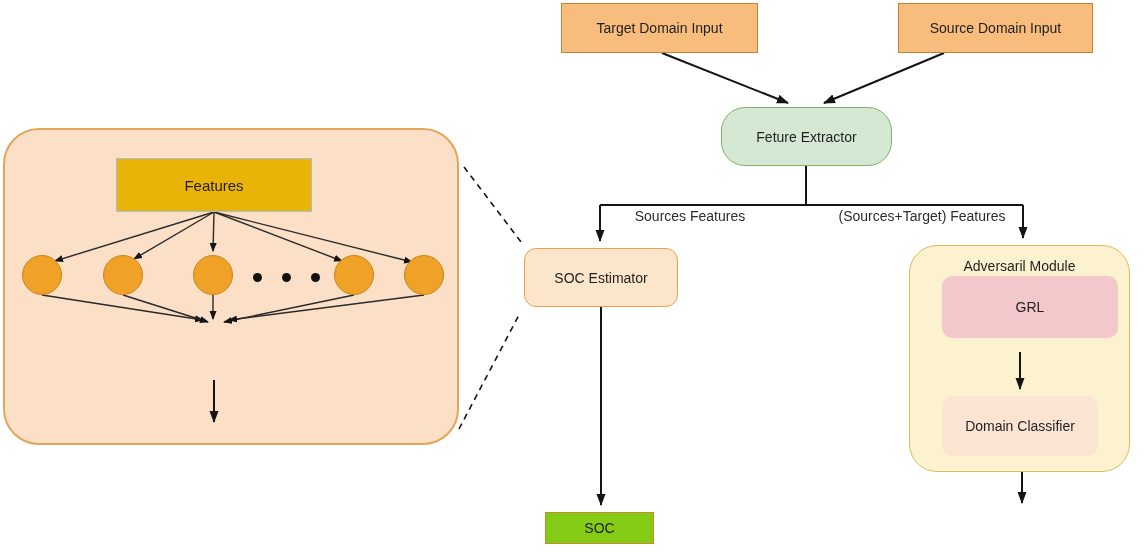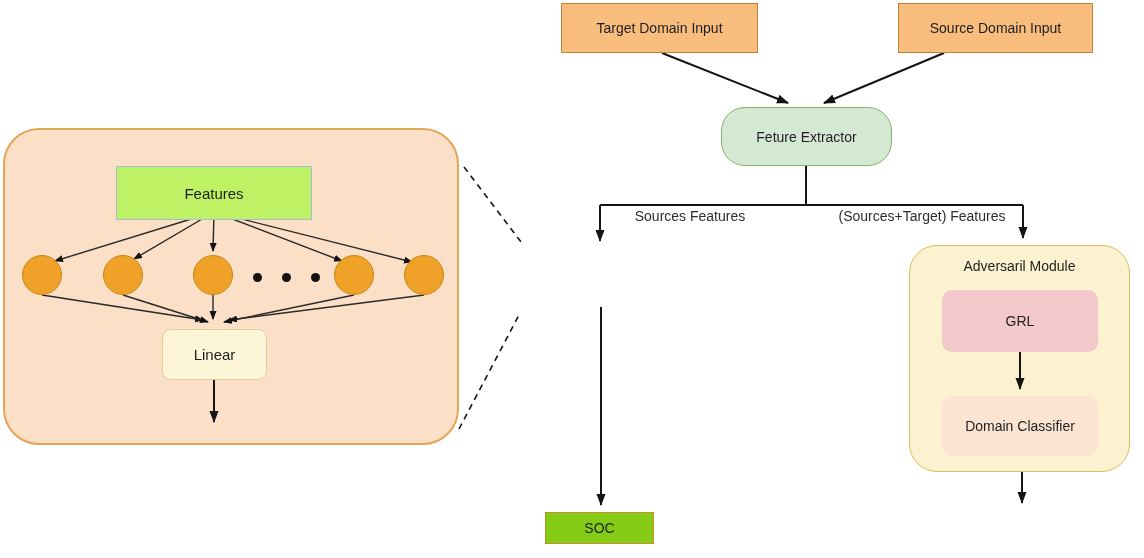--- a/index.html
+++ b/index.html
@@ -11,27 +11,27 @@
   #node-target{left:561px;top:3px;width:197px;height:50px;}
   #node-source{left:898px;top:3px;width:195px;height:50px;}
   #node-extractor{left:721px;top:107px;width:171px;height:59px;background:#D5E8D4;
                   border:1px solid #82B366;border-radius:24px;}
   #node-soc-estimator{left:524px;top:248px;width:154px;height:59px;background:#FBE5CB;
                       border:1px solid #ECA24D;border-radius:12px;}
   #node-soc{left:545px;top:512px;width:109px;height:32px;background:#84cc16;border:1px solid #C98A2D;}
   #module{position:absolute;left:909px;top:245px;width:221px;height:227px;background:#FDF2CF;
           border:1px solid #D9BC5D;border-radius:28px;box-sizing:border-box;}
   #module-title{position:absolute;left:909px;top:258px;width:221px;text-align:center;font-size:14px;}
-  #node-grl{left:942px;top:290px;width:156px;height:62px;background:#F3C8CA;border-radius:10px;}
+  #node-grl{left:942px;top:276px;width:176px;height:62px;background:#F3C8CA;border-radius:10px;}
   #node-dclassifier{left:942px;top:396px;width:156px;height:60px;background:#FBE4D2;border-radius:10px;}
   #node-dclassification{left:919px;top:510px;width:209px;height:45px;}
   #zoom-panel{position:absolute;left:3px;top:128px;width:456px;height:317px;background:#FBDFC7;
               border:2px solid #E2A65A;border-radius:36px;box-sizing:border-box;}
-  #node-features{left:116px;top:158px;width:196px;height:54px;background:#bef264;
-                 border:1px solid #A6BFD9;font-size:15px;margin-top:8px;}
+  #node-features{left:116px;top:158px;width:196px;height:54px;background:#eab308;
+                 border:1px solid #A6BFD9;font-size:15px;}
   #node-linear{left:162px;top:329px;width:105px;height:51px;background:#FDF5D8;
                border:1px solid #DFD194;border-radius:9px;font-size:15px;}
   .neuron{position:absolute;width:40px;height:40px;border-radius:50%;background:#EFA227;
           border:1px solid #C8861A;box-sizing:border-box;top:255px;}
   .dot{position:absolute;width:9px;height:9px;border-radius:50%;background:#111;top:273px;}
   .edge-label{position:absolute;font-size:14px;color:#2d2d2d;text-align:center;margin-top:28px;}
   #label-sources{left:605px;top:180px;width:170px;}
   #label-sources-target{left:818px;top:180px;width:208px;}
   #connectors{position:absolute;left:0;top:0;width:1144px;height:558px;pointer-events:none;}
 </style>
@@ -84,28 +84,28 @@
   <div class="neuron" style="left:22px"></div>
   <div class="neuron" style="left:103px"></div>
   <div class="neuron" style="left:193px"></div>
   <div class="neuron" style="left:334px"></div>
   <div class="neuron" style="left:404px"></div>
   <div class="dot" style="left:253px"></div>
   <div class="dot" style="left:282px"></div>
   <div class="dot" style="left:311px"></div>
 
   <div class="box" id="node-features">Features</div>
-  <div class="box" id="node-linear">Linear</div>
 
   <div class="box orange-rect" id="node-target">Target Domain Input</div>
   <div class="box orange-rect" id="node-source">Source Domain Input</div>
   <div class="box" id="node-extractor">Feture Extractor</div>
 
   <div class="edge-label" id="label-sources">Sources Features</div>
   <div class="edge-label" id="label-sources-target">(Sources+Target) Features</div>
 
+  <div class="box" id="node-soc-estimator">SOC Estimator</div>
   <div class="box" id="node-soc">SOC</div>
 
   <div id="module-title">Adversaril Module</div>
   <div class="box" id="node-grl">GRL</div>
   <div class="box" id="node-dclassifier">Domain Classifier</div>
 
 </div>
 
 </body></html>

